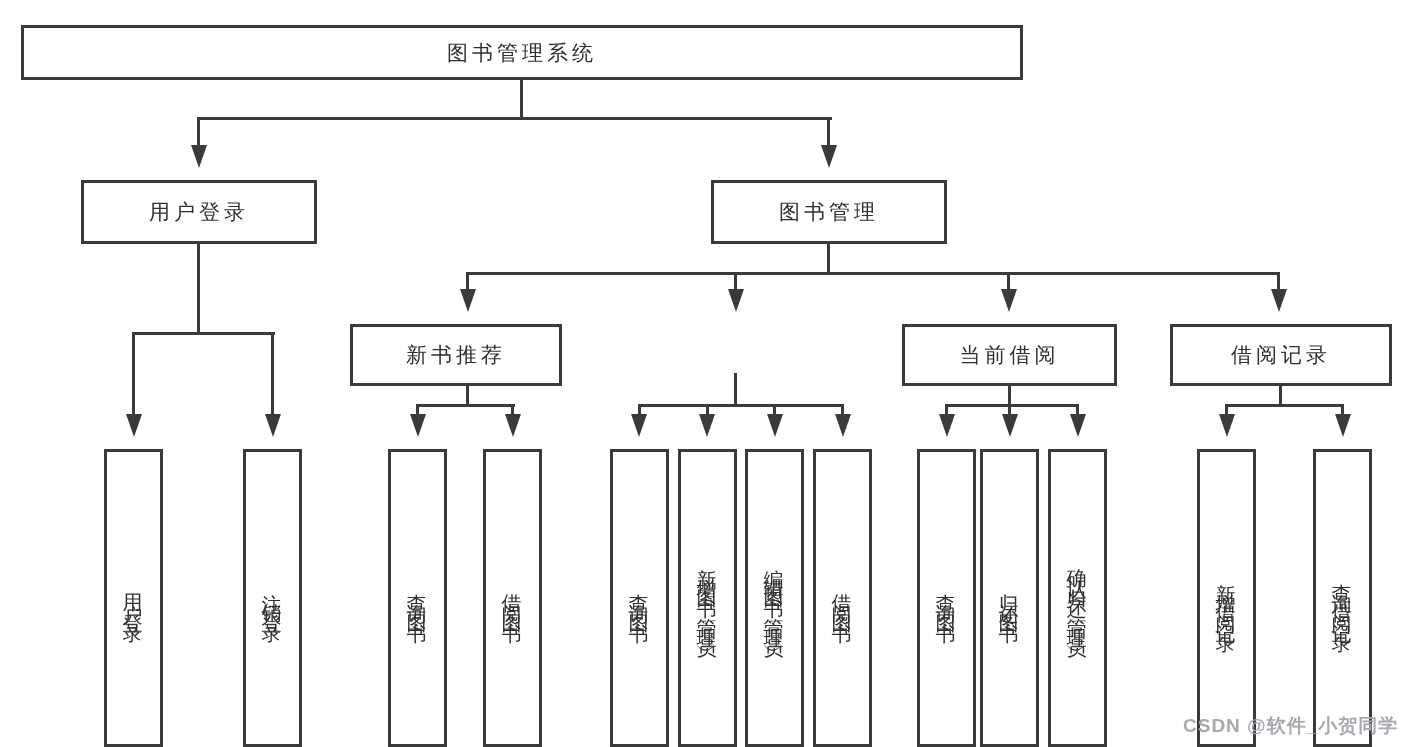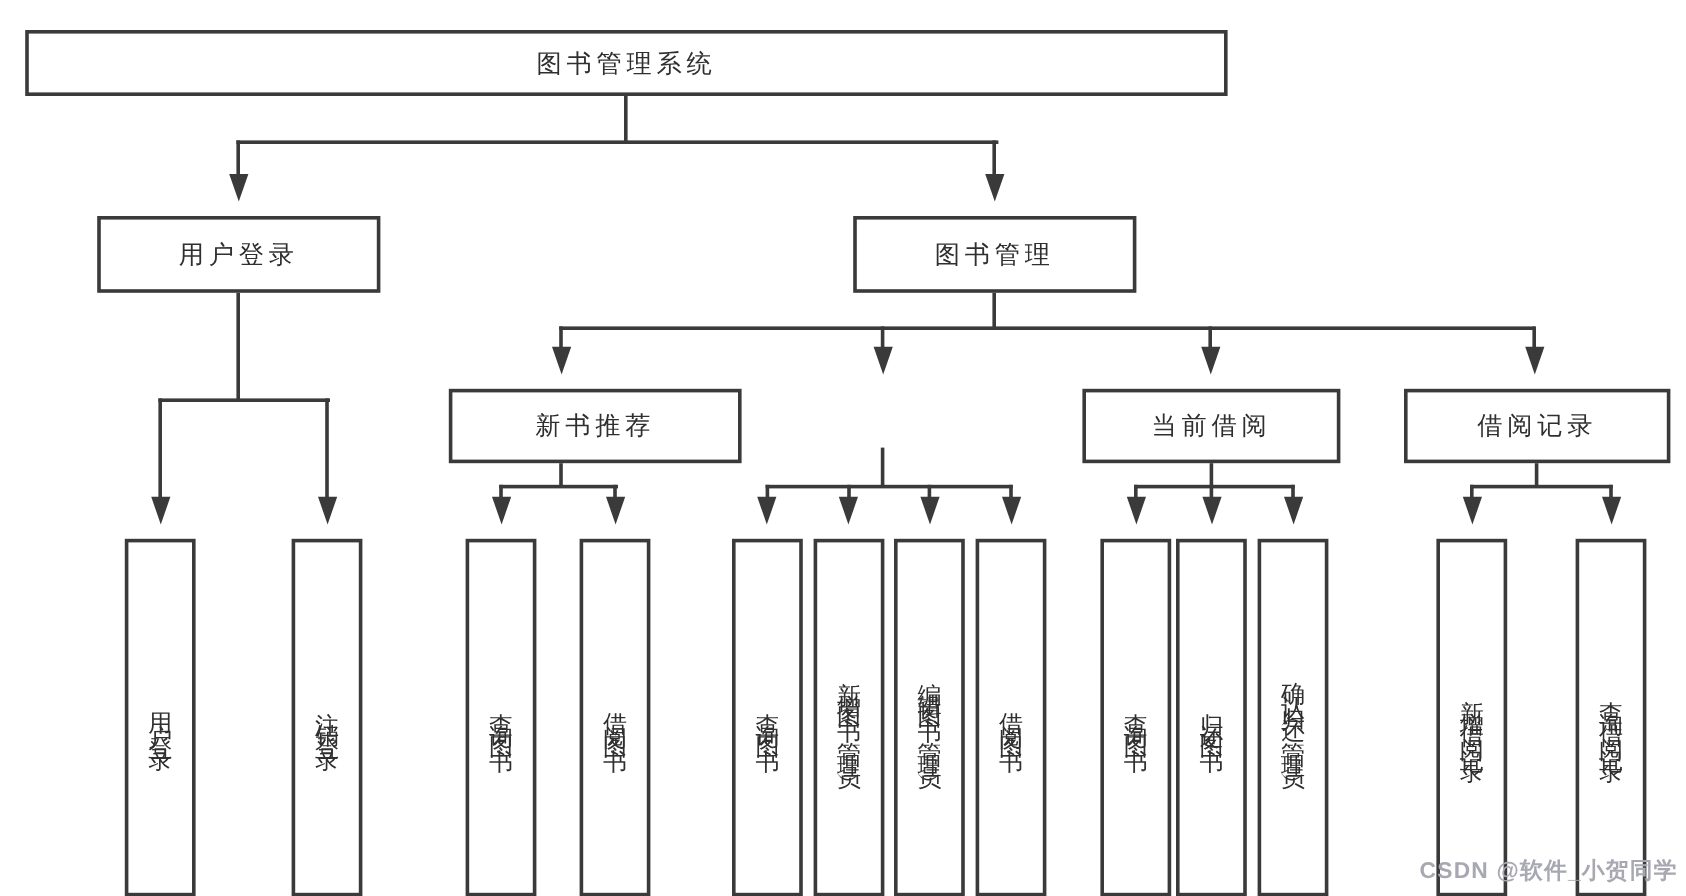--- a/index.html
+++ b/index.html
@@ -97,21 +97,21 @@
   <div class="hline" style="left:466px;top:272px;width:813px"></div>
   <div class="vline" style="left:466px;top:272px;height:20px"></div>
   <div class="vline" style="left:734px;top:272px;height:20px"></div>
   <div class="vline" style="left:1007px;top:272px;height:20px"></div>
   <div class="vline" style="left:1277px;top:272px;height:20px"></div>
   <div class="arrow" style="left:460px;top:289px"></div>
   <div class="arrow" style="left:728px;top:289px"></div>
   <div class="arrow" style="left:1001px;top:289px"></div>
   <div class="arrow" style="left:1271px;top:289px"></div>
 
-  <div class="box" style="left:374px;top:312px;width:244px;height:62px">
+  <div class="box" style="left:350px;top:312px;width:212px;height:62px">
     <span class="lbl">新书推荐</span>
   </div>
   <div class="box" style="left:902px;top:312px;width:215px;height:62px">
     <span class="lbl">当前借阅</span>
   </div>
   <div class="box" style="left:1170px;top:312px;width:222px;height:62px">
     <span class="lbl">借阅记录</span>
   </div>
 
   <div class="vline" style="left:466px;top:373px;height:33px"></div>

